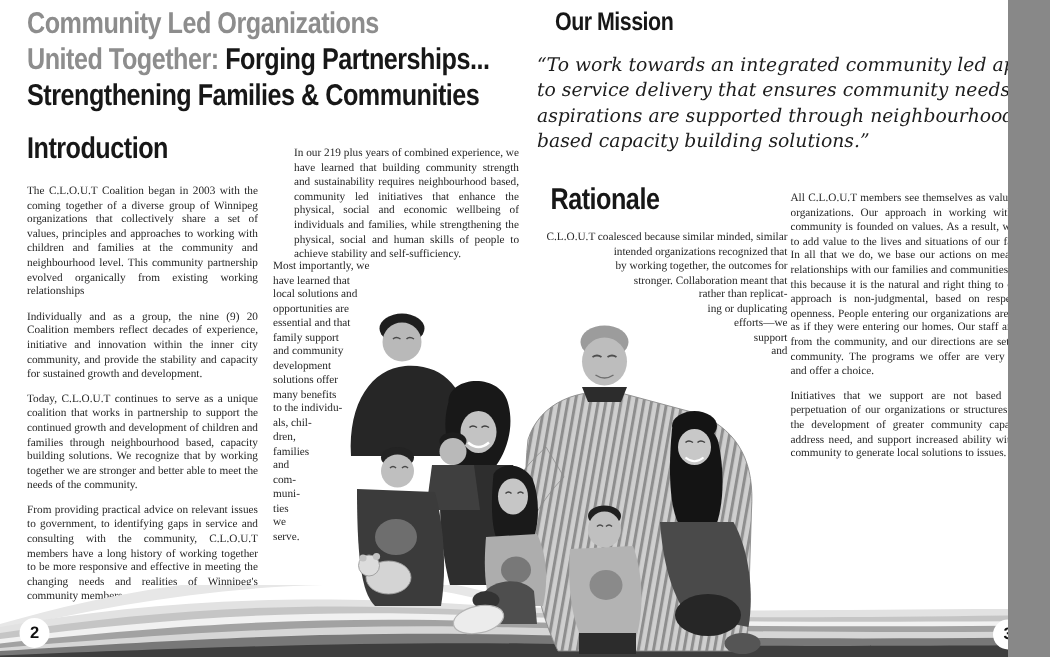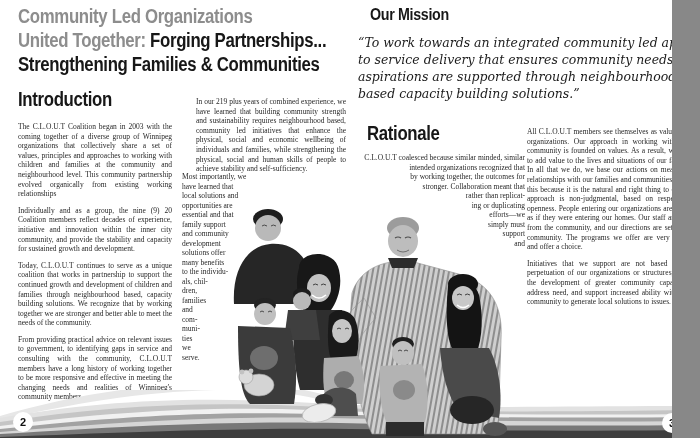--- a/index.html
+++ b/index.html
@@ -111,21 +111,20 @@
 
   <div id="rationale-heading" class="section-heading">Rationale</div>
   <div id="rationale-lines" class="wrap-lines">
       <div class="line">C.L.O.U.T coalesced because similar minded, similar</div>
       <div class="line">intended organizations recognized that</div>
       <div class="line">by working together, the outcomes for</div>
       <div class="line">stronger. Collaboration meant that</div>
       <div class="line">rather than replicat-</div>
       <div class="line">ing or duplicating</div>
       <div class="line">efforts—we</div>
-      <div class="line">simply must</div>
       <div class="line">support</div>
       <div class="line">and</div>
     </div>
   <div id="ration-col2" class="col">
       <div class="para">All C.L.O.U.T members see themselves as value-based organizations. Our approach in working within the community is founded on values. As a result, we work to add value to the lives and situations of our families. In all that we do, we base our actions on meaningful relationships with our families and communities. We do this because it is the natural and right thing to do. Our approach is non-judgmental, based on respect and openness. People entering our organizations are treated as if they were entering our homes. Our staff are hired from the community, and our directions are set by the community. The programs we offer are very diverse and offer a choice.</div>
       <div class="para">Initiatives that we support are not based on the perpetuation of our organizations or structures, but in the development of greater community capacity to address need, and support increased ability within the community to generate local solutions to issues.</div>
     </div>
 
   <svg class="swoosh" viewBox="0 0 700 48" preserveAspectRatio="none">
     <path d="M0,26 C70,6 150,-10 250,-6 C300,-4 335,6 355,16 L355,22 C335,12 300,2 250,0 C160,-2 80,12 0,30 Z" fill="#e7e7e7"></path>

